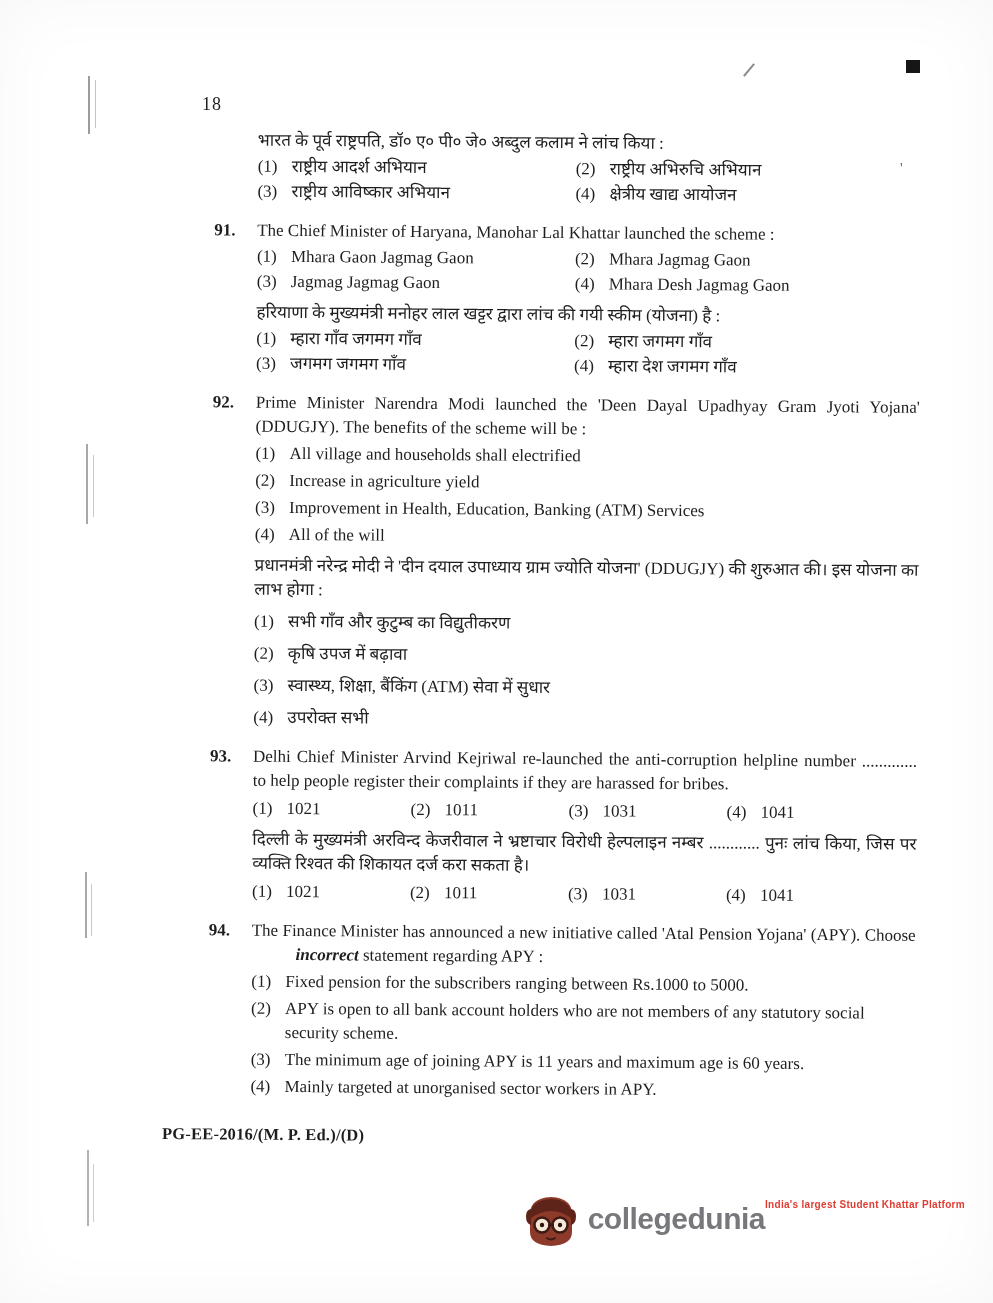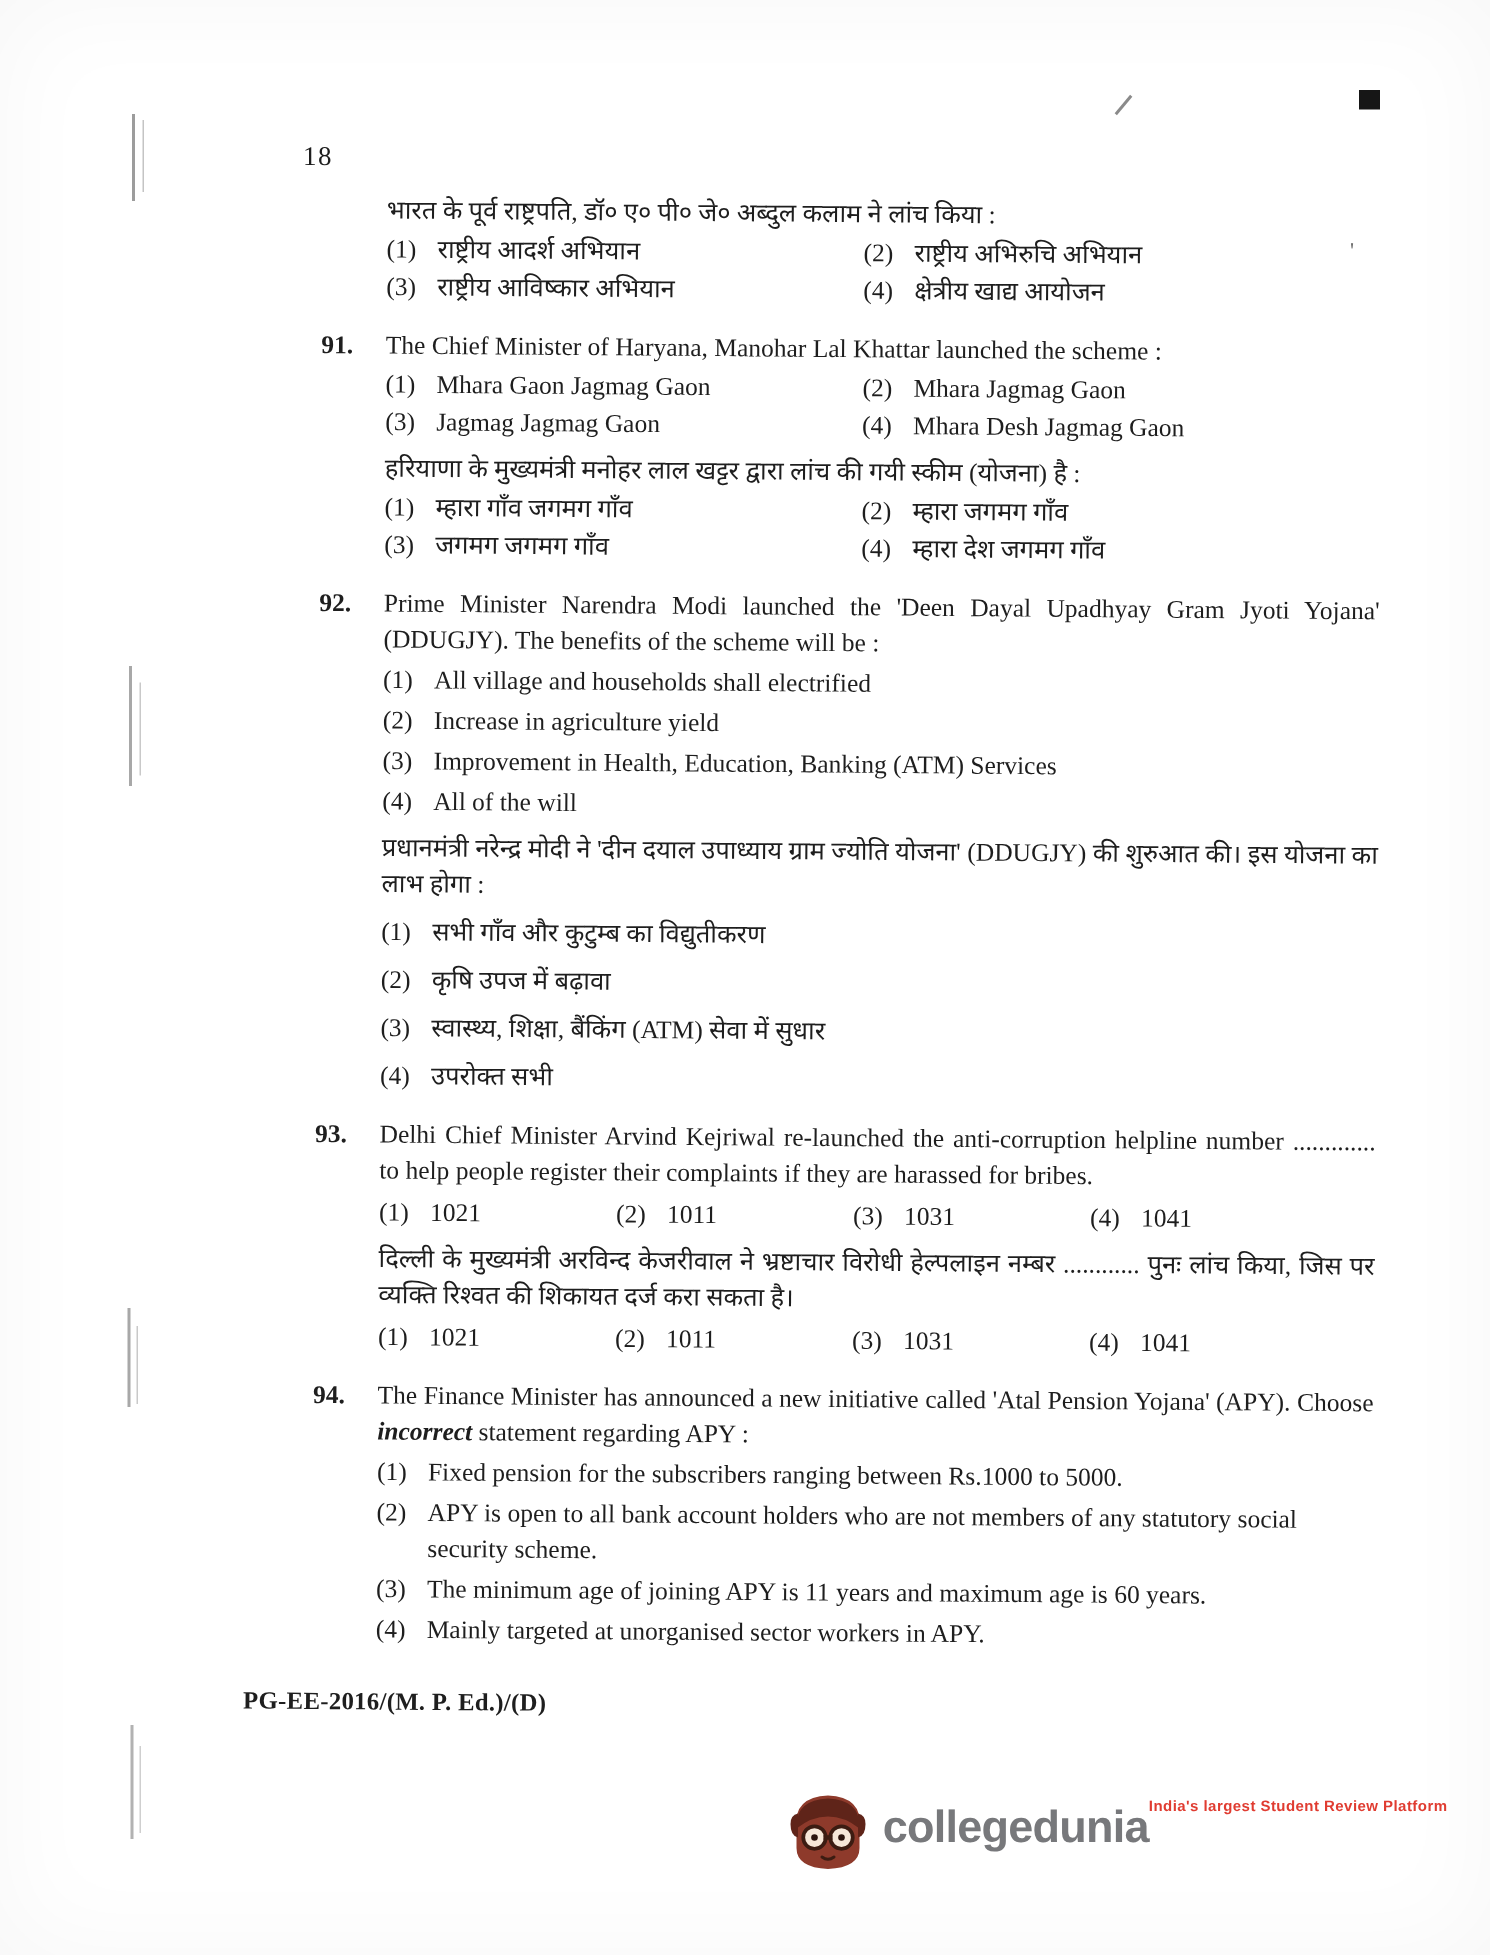--- a/index.html
+++ b/index.html
@@ -64,21 +64,21 @@
   .onum { flex: none; width: 34px; }
   .otext { text-align: left; }
 
   .footer-code {
     margin-top: 24px;
     font-weight: bold;
     font-size: 16.5px;
     letter-spacing: 0.2px;
   }
 
-  .em { font-weight: bold; font-style: italic; }
+  .em { font-weight: bold; font-style: italic; margin-left: 44px; }
 
   
   .brand {
     position: absolute;
     right: 28px;
     top: 1192px;
     display: flex;
     align-items: flex-start;
     gap: 8px;
   }
@@ -327,17 +327,17 @@
       <path d="M54 24 Q54 18 49 17 L49 33 Q54 32 54 24 Z" fill="#5f2419"></path>
       <circle cx="20" cy="33" r="7.5" fill="#f6e7d8" stroke="#3c1c12" stroke-width="2.5"></circle>
       <circle cx="38" cy="33" r="7.5" fill="#f6e7d8" stroke="#3c1c12" stroke-width="2.5"></circle>
       <rect x="26" y="31.5" width="6" height="3" fill="#3c1c12"></rect>
       <circle cx="20" cy="33" r="2.2" fill="#2b140d"></circle>
       <circle cx="38" cy="33" r="2.2" fill="#2b140d"></circle>
       <path d="M25 46 Q29 49 33 46" stroke="#3c1c12" stroke-width="2" fill="none" stroke-linecap="round"></path>
     </svg>
     <div class="brand-text-col">
       <div class="brand-name">collegedunia</div>
-      <div class="brand-tagline">India's largest Student Review Platform</div>
+      <div class="brand-tagline">India's largest Student Khattar Platform</div>
     </div>
   </div>
 
 </div>
 
 </body></html>

